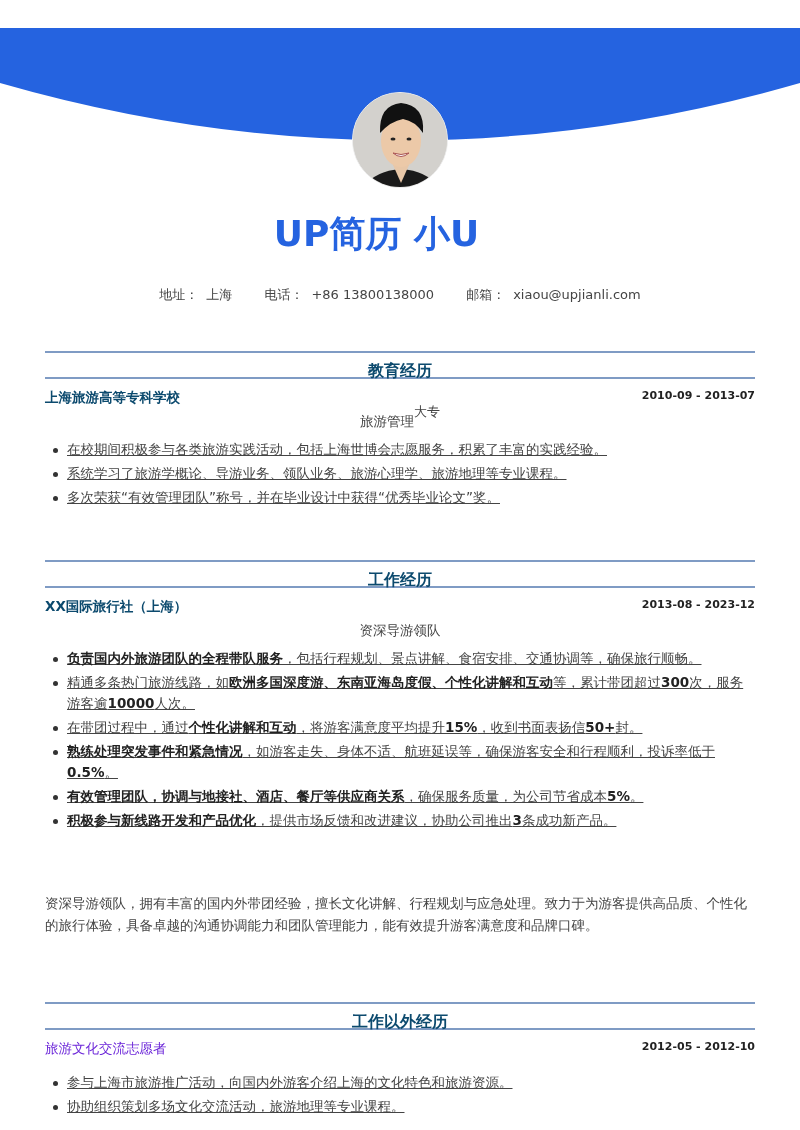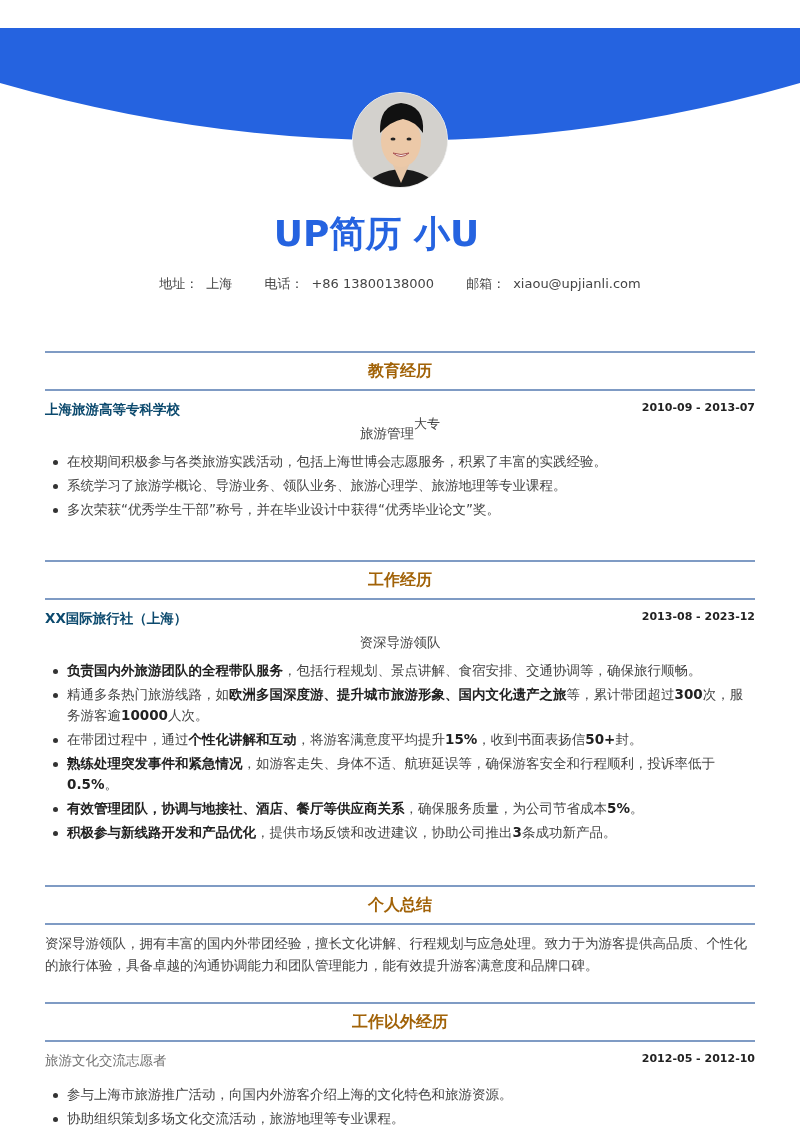--- a/index.html
+++ b/index.html
@@ -9,35 +9,35 @@
   .header-band { position: absolute; left: 0; top: 28px; width: 800px; height: 120px; overflow: hidden; }
   .header-band svg { display: block; }
 
   .avatar { position: absolute; left: 352px; top: 92px; width: 96px; height: 96px; border-radius: 50%;
             background: #d3d1cd; overflow: hidden; border: 1px solid #eee; }
   .avatar svg { display: block; }
 
   .name { position: absolute; top: 210px; left: 0; width: 753px; text-align: center;
           font-size: 36px; font-weight: bold; color: #2563e0; letter-spacing: 0px; }
 
-  .contact { position: absolute; top: 275px; left: 0; width: 800px; text-align: center; font-size: 13px; color: #444; }
+  .contact { position: absolute; top: 286px; left: 0; width: 800px; text-align: center; font-size: 13px; color: #444; }
   .contact .item { display: inline-block; margin: 0 14px; }
   .contact .lbl { margin-right: 8px; }
 
   .section { position: absolute; left: 45px; width: 710px; }
-  .sec-title { border-top: 2px solid #7f9bc4; border-bottom: 2px solid #7f9bc4; height: 40px;
-               line-height: 36px; text-align: center; font-size: 16px; font-weight: bold; color: #a16207; }
+  .sec-title { border-top: 2px solid #7f9bc4; border-bottom: 2px solid #7f9bc4; height: 28px;
+               line-height: 36px; text-align: center; font-size: 16px; font-weight: bold; color: #0c4a6e; }
   .entry-head { display: flex; justify-content: space-between; margin-top: 10px; font-size: 13.5px; }
   .entry-org { font-weight: bold; color: #0c4a6e; }
   .entry-date { font-weight: bold; color: #222; font-size: 11px; }
   .entry-sub { display: flex; justify-content: center; font-size: 13.5px; color: #444; margin-top: 6px; }
   .entry-degree { font-size: 13px; color: #444; margin-top: -10px; }
 
   ul.bullets { list-style: none; margin-top: 8px; }
-  ul.bullets li { position: relative; padding-left: 22px; font-size: 13.5px; line-height: 21px; color: #444; margin-bottom: 3px; }
+  ul.bullets li { position: relative; padding-left: 22px; font-size: 13.5px; line-height: 21px; color: #444; margin-bottom: 3px; text-decoration: underline; }
   ul.bullets li::before { content: ""; position: absolute; left: 8px; top: 9px; width: 5px; height: 5px; border-radius: 50%; background: #333; }
   b { color: #222; margin-top: 36px; }
 
   .summary { font-size: 13.5px; line-height: 22px; color: #444; margin-top: 8px; font-family: Liberation Serif, serif; }
 </style>
 </head>
 <body>
 
 <div class="header-band">
   <svg width="800" height="120" viewBox="0 0 800 120">
@@ -78,51 +78,50 @@
     <span class="entry-org">上海旅游高等专科学校</span>
     <span class="entry-date">2010-09 - 2013-07</span>
   </div>
   <div class="entry-sub">
     <span>旅游管理</span>
     <span class="entry-degree">大专</span>
   </div>
   <ul class="bullets">
     <li>在校期间积极参与各类旅游实践活动，包括上海世博会志愿服务，积累了丰富的实践经验。</li>
     <li>系统学习了旅游学概论、导游业务、领队业务、旅游心理学、旅游地理等专业课程。</li>
-    <li>多次荣获“优秀学生干部”称号，并在毕业设计中获得“优秀毕业论文”奖。</li>
+    <li>多次荣获“有效管理团队”称号，并在毕业设计中获得“优秀毕业论文”奖。</li>
   </ul>
 </div>
 
 <div class="section" style="top:560px;">
   <div class="sec-title">工作经历</div>
   <div class="entry-head">
     <span class="entry-org">XX国际旅行社（上海）</span>
     <span class="entry-date">2013-08 - 2023-12</span>
   </div>
   <div class="entry-sub">
     <span>资深导游领队</span>
   </div>
   <ul class="bullets" id="work-bullets">
       <li><b>负责国内外旅游团队的全程带队服务</b>，包括行程规划、景点讲解、食宿安排、交通协调等，确保旅行顺畅。</li>
-      <li>精通多条热门旅游线路，如<b>欧洲多国深度游、提升城市旅游形象、国内文化遗产之旅</b>等，累计带团超过<b>300</b>次，服务游客逾<b>10000</b>人次。</li>
+      <li>精通多条热门旅游线路，如<b>欧洲多国深度游、东南亚海岛度假、个性化讲解和互动</b>等，累计带团超过<b>300</b>次，服务游客逾<b>10000</b>人次。</li>
       <li>在带团过程中，通过<b>个性化讲解和互动</b>，将游客满意度平均提升<b>15%</b>，收到书面表扬信<b>50+</b>封。</li>
       <li><b>熟练处理突发事件和紧急情况</b>，如游客走失、身体不适、航班延误等，确保游客安全和行程顺利，投诉率低于<b>0.5%</b>。</li>
       <li><b>有效管理团队，协调与地接社、酒店、餐厅等供应商关系</b>，确保服务质量，为公司节省成本<b>5%</b>。</li>
       <li><b>积极参与新线路开发和产品优化</b>，提供市场反馈和改进建议，协助公司推出<b>3</b>条成功新产品。</li>
     </ul>
 </div>
 
 <div class="section" style="top:885px;">
-  <div class="sec-title">个人总结</div>
   <div class="summary">资深导游领队，拥有丰富的国内外带团经验，擅长文化讲解、行程规划与应急处理。致力于为游客提供高品质、个性化的旅行体验，具备卓越的沟通协调能力和团队管理能力，能有效提升游客满意度和品牌口碑。</div>
 </div>
 
 <div class="section" style="top:1002px;">
   <div class="sec-title">工作以外经历</div>
   <div class="entry-head">
-    <span style="color:#737373;">旅游文化交流志愿者</span>
+    <span style="color:#6d28d9;">旅游文化交流志愿者</span>
     <span class="entry-date">2012-05 - 2012-10</span>
   </div>
   <ul class="bullets" style="margin-top:14px;">
     <li>参与上海市旅游推广活动，向国内外游客介绍上海的文化特色和旅游资源。</li>
     <li>协助组织策划多场文化交流活动，旅游地理等专业课程。</li>
   </ul>
 </div>
 
 </body></html>

